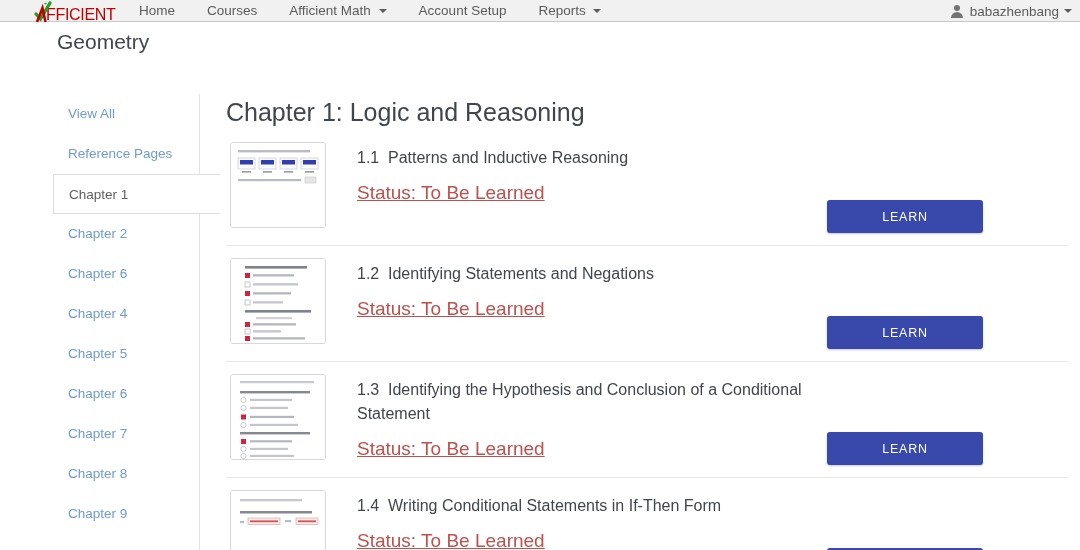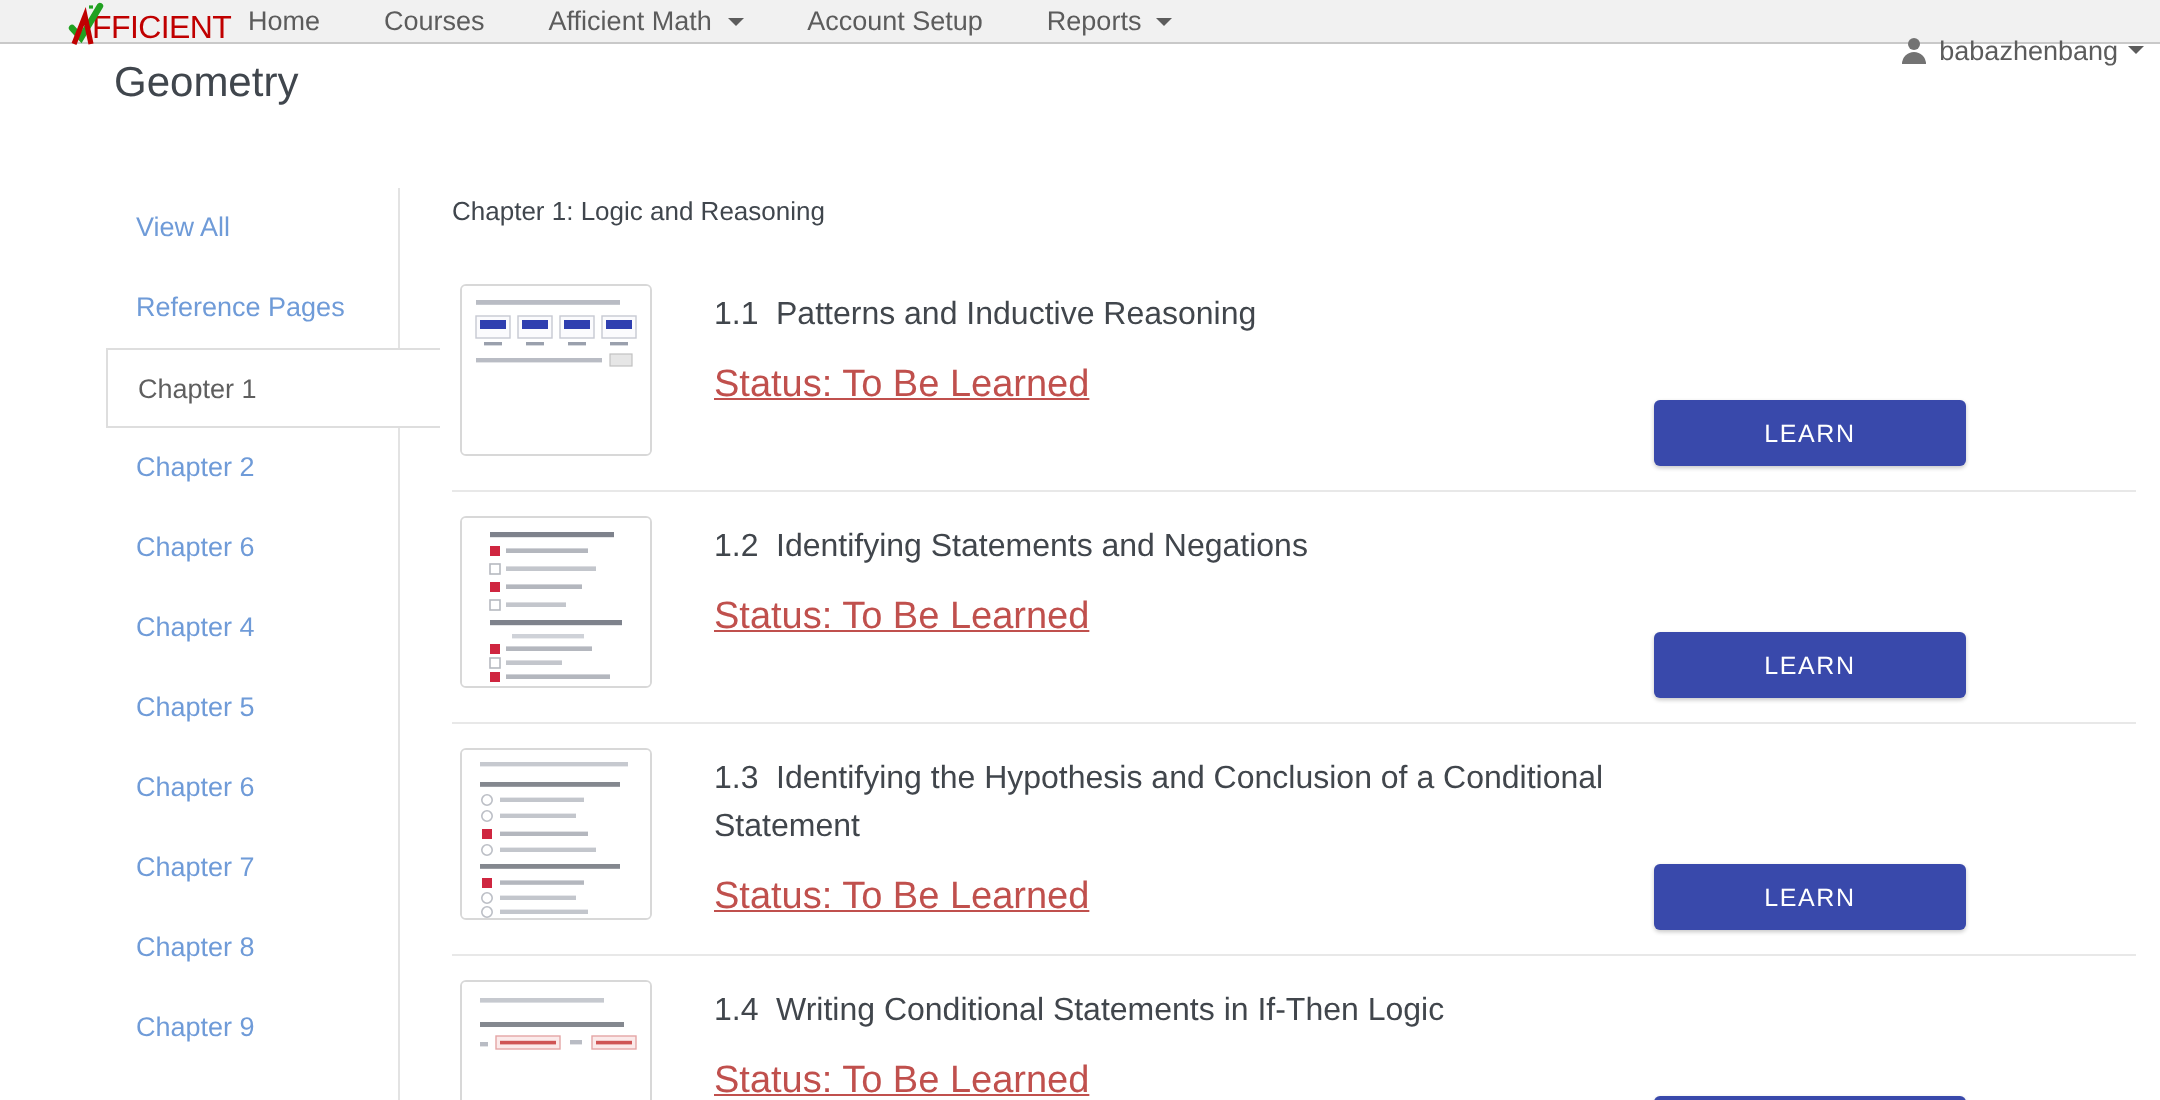--- a/index.html
+++ b/index.html
@@ -26,37 +26,37 @@
     height: 26px;
   }
   .brand-mark { position: relative; width: 20px; height: 22px; }
   .brand-mark svg { position: absolute; left: 0; top: 0; }
   .brand-text {
     font-size: 16px; font-weight: normal; color: #c00000;
     letter-spacing: -0.3px; line-height: 16px;
     margin-left: -7px;
   }
   .nav-links {
-    position: absolute; left: 124px; top: 0;
+    position: absolute; left: 139px; top: 0;
     height: 22px; display: flex; align-items: center;
   }
   .nav-link {
     font-size: 13.5px; color: #5c5c5c;
     margin-right: 32px; white-space: nowrap;
     cursor: pointer; line-height: 22px;
   }
   .nav-link .caret {
     display: inline-block; margin-left: 4px;
     border-left: 4px solid transparent;
     border-right: 4px solid transparent;
     border-top: 4px solid #5c5c5c;
     vertical-align: 2px;
   }
   .nav-user {
-    position: absolute; right: 8px; top: 14px;
+    position: absolute; right: 8px; top: 0;
     height: 22px; display: flex; align-items: center;
     font-size: 13.5px; color: #5c5c5c; cursor: pointer;
   }
   .user-icon {
     width: 13px; height: 13px; margin-right: 6px;
     position: relative; display: inline-block;
   }
   .user-icon::before {
     content: ""; position: absolute;
     left: 3.5px; top: 0px; width: 6px; height: 6px;
@@ -106,21 +106,21 @@
     width: 1px; height: 456px; background: #e3e3e3;
   }
 
   
   .content {
     position: absolute; left: 200px; top: 94px;
     width: 880px; height: 456px;
   }
   .chapter-heading {
     position: absolute; left: 26px; top: 4px;
-    font-size: 13px; color: #40464d; font-weight: normal; text-align: right;
+    font-size: 25px; color: #40464d; font-weight: normal; text-align: right;
   }
 
   .lesson-list {
     position: absolute; left: 26px; top: 42px;
     width: 842px;
   }
   .lesson-row {
     position: relative;
     border-top: 1px solid #e8e8e8;
     display: flex; align-items: flex-start;
@@ -383,21 +383,21 @@
           <rect x="9" y="30" width="4" height="2.2" fill="#b9bcc4"></rect>
           <rect x="17" y="27" width="32" height="6.5" fill="#fbeaea" stroke="#e4a5a5" stroke-width="0.7"></rect>
           <rect x="19" y="29.4" width="28" height="1.8" fill="#cf5555"></rect>
           <rect x="54" y="29" width="6" height="2.2" fill="#b9bcc4"></rect>
           <rect x="65" y="27" width="22" height="6.5" fill="#fbeaea" stroke="#e4a5a5" stroke-width="0.7"></rect>
           <rect x="67" y="29.4" width="18" height="1.8" fill="#cf5555"></rect>
         </svg>
       </div>
       <div class="lesson-text">
         <div class="lesson-title">
-          <span class="lesson-num">1.4</span><span class="lesson-title-text">Writing Conditional Statements in If-Then Logic</span>
+          <span class="lesson-num">1.4</span><span class="lesson-title-text">Writing Conditional Statements in If-Then Form</span>
         </div>
         <div class="lesson-status">Status: To Be Learned</div>
       </div>
       <div class="learn-wrap">
         <button class="learn-btn">LEARN</button>
       </div>
     </div>
 
   </div>
 </div>

